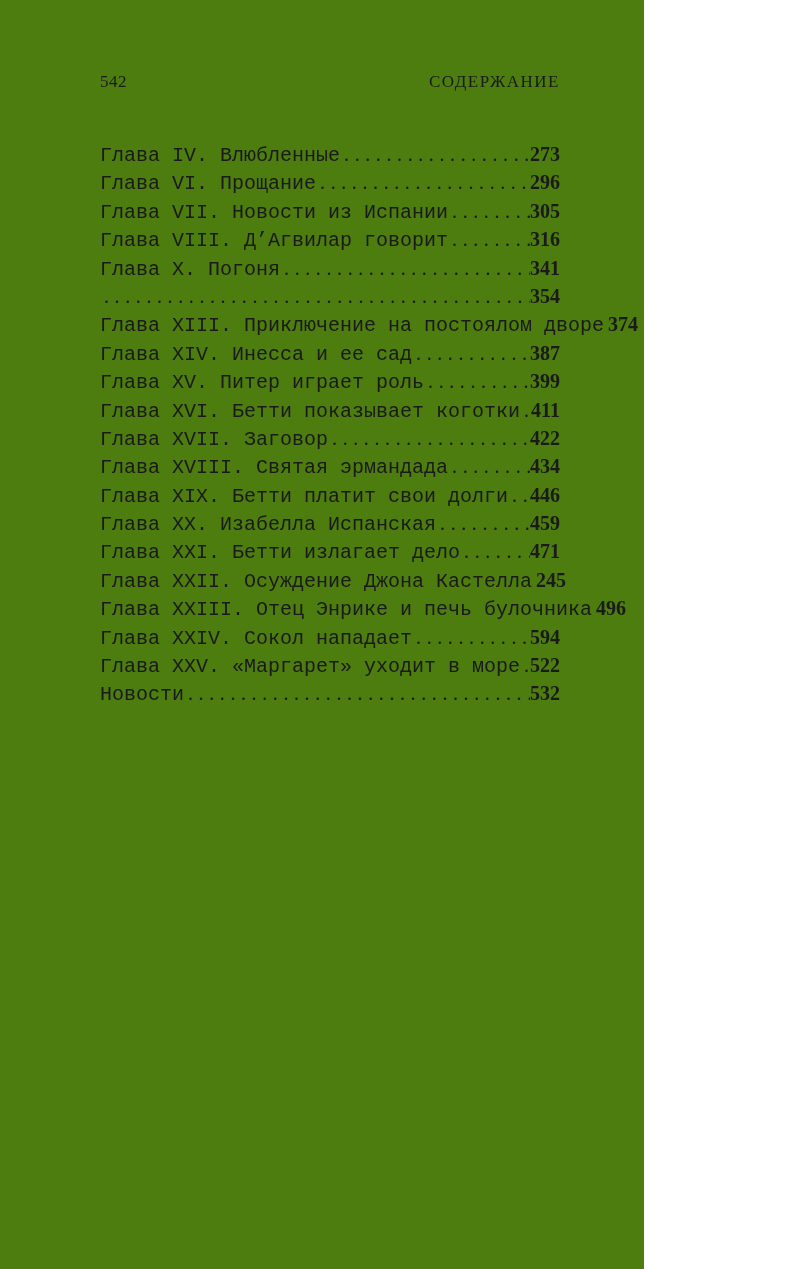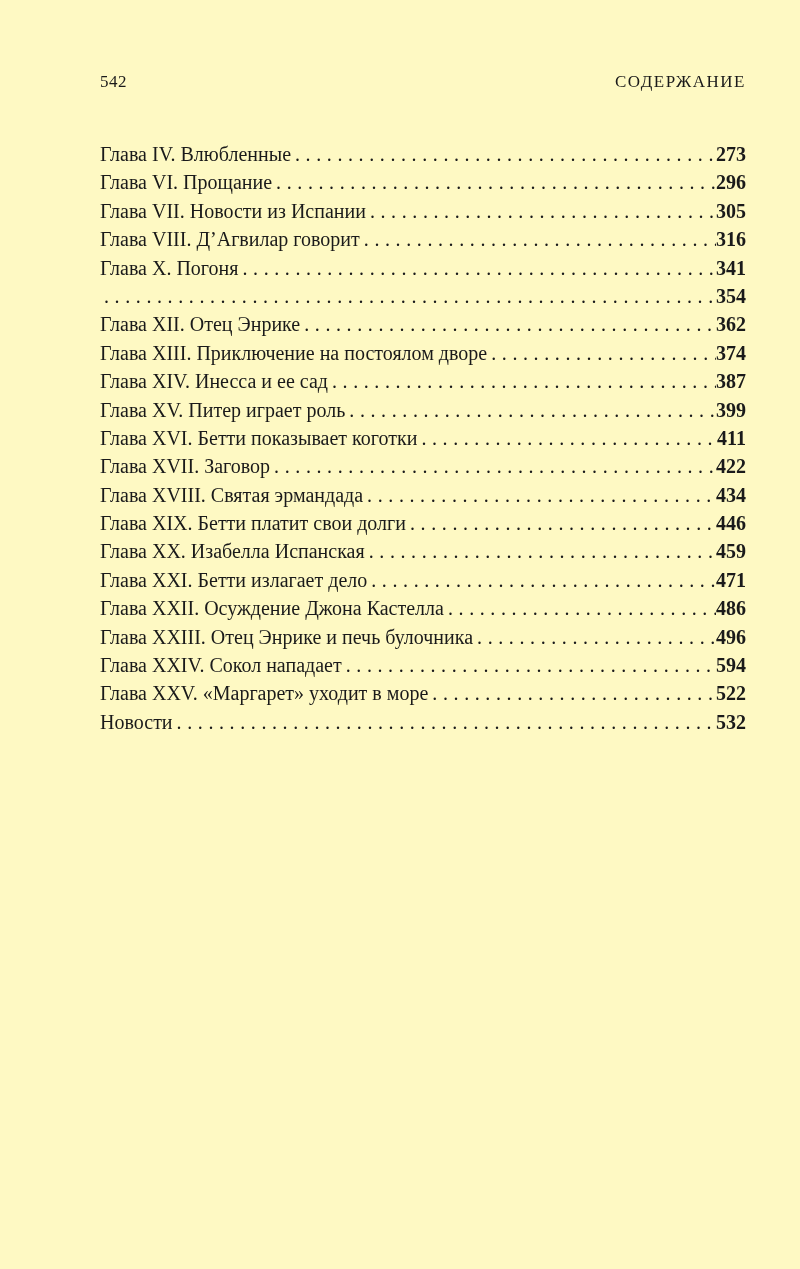--- a/index.html
+++ b/index.html
@@ -4,25 +4,25 @@
 <style>
   * { margin: 0; padding: 0; box-sizing: border-box; }
   html, body { background: #ffffff; }
   body {
     font-family: "Liberation Serif", "DejaVu Serif", serif;
     color: #1a1a1a;
     -webkit-font-smoothing: antialiased;
   }
   .page {
     position: relative;
-    width: 800px;
+    width: 644px;
     height: 1269px;
-    background: #fef9c3;
+    background: #4d7c0f;
     overflow: hidden;
-    padding: 72px 54px 0 100px;
+    padding: 72px 84px 0 100px;
   }
   .running-head {
     display: flex;
     justify-content: space-between;
     align-items: baseline;
     font-size: 17px;
     letter-spacing: 0.5px;
   }
   .running-head .head-title {
     letter-spacing: 1.5px;
@@ -33,20 +33,21 @@
   .toc-row {
     display: flex;
     align-items: baseline;
     font-size: 20px;
     height: 28.4px;
     line-height: 28.4px;
     white-space: nowrap;
   }
   .toc-title {
     flex: 0 0 auto;
+    font-family: Liberation Mono, monospace;
   }
   .dot-leader {
     flex: 1 1 auto;
     overflow: hidden;
     margin-left: 4px;
     min-width: 0;
   }
   .dot-leader::before {
     content: "..........................................................................................................................................";
     letter-spacing: 5.6px;
@@ -93,25 +94,20 @@
     <div class="toc-row">
       <span class="toc-title">Глава X. Погоня</span>
       <span class="dot-leader"></span>
       <span class="toc-page">341</span>
     </div>
     <div class="toc-row">
       <span class="dot-leader"></span>
       <span class="toc-page">354</span>
     </div>
     <div class="toc-row">
-      <span class="toc-title">Глава XII. Отец Энрике</span>
-      <span class="dot-leader"></span>
-      <span class="toc-page">362</span>
-    </div>
-    <div class="toc-row">
       <span class="toc-title">Глава XIII. Приключение на постоялом дворе</span>
       <span class="dot-leader"></span>
       <span class="toc-page">374</span>
     </div>
     <div class="toc-row">
       <span class="toc-title">Глава XIV. Инесса и ее сад</span>
       <span class="dot-leader"></span>
       <span class="toc-page">387</span>
     </div>
     <div class="toc-row">
@@ -145,21 +141,21 @@
       <span class="toc-page">459</span>
     </div>
     <div class="toc-row">
       <span class="toc-title">Глава XXI. Бетти излагает дело</span>
       <span class="dot-leader"></span>
       <span class="toc-page">471</span>
     </div>
     <div class="toc-row">
       <span class="toc-title">Глава XXII. Осуждение Джона Кастелла</span>
       <span class="dot-leader"></span>
-      <span class="toc-page">486</span>
+      <span class="toc-page">245</span>
     </div>
     <div class="toc-row">
       <span class="toc-title">Глава XXIII. Отец Энрике и печь булочника</span>
       <span class="dot-leader"></span>
       <span class="toc-page">496</span>
     </div>
     <div class="toc-row">
       <span class="toc-title">Глава XXIV. Сокол нападает</span>
       <span class="dot-leader"></span>
       <span class="toc-page">594</span>

